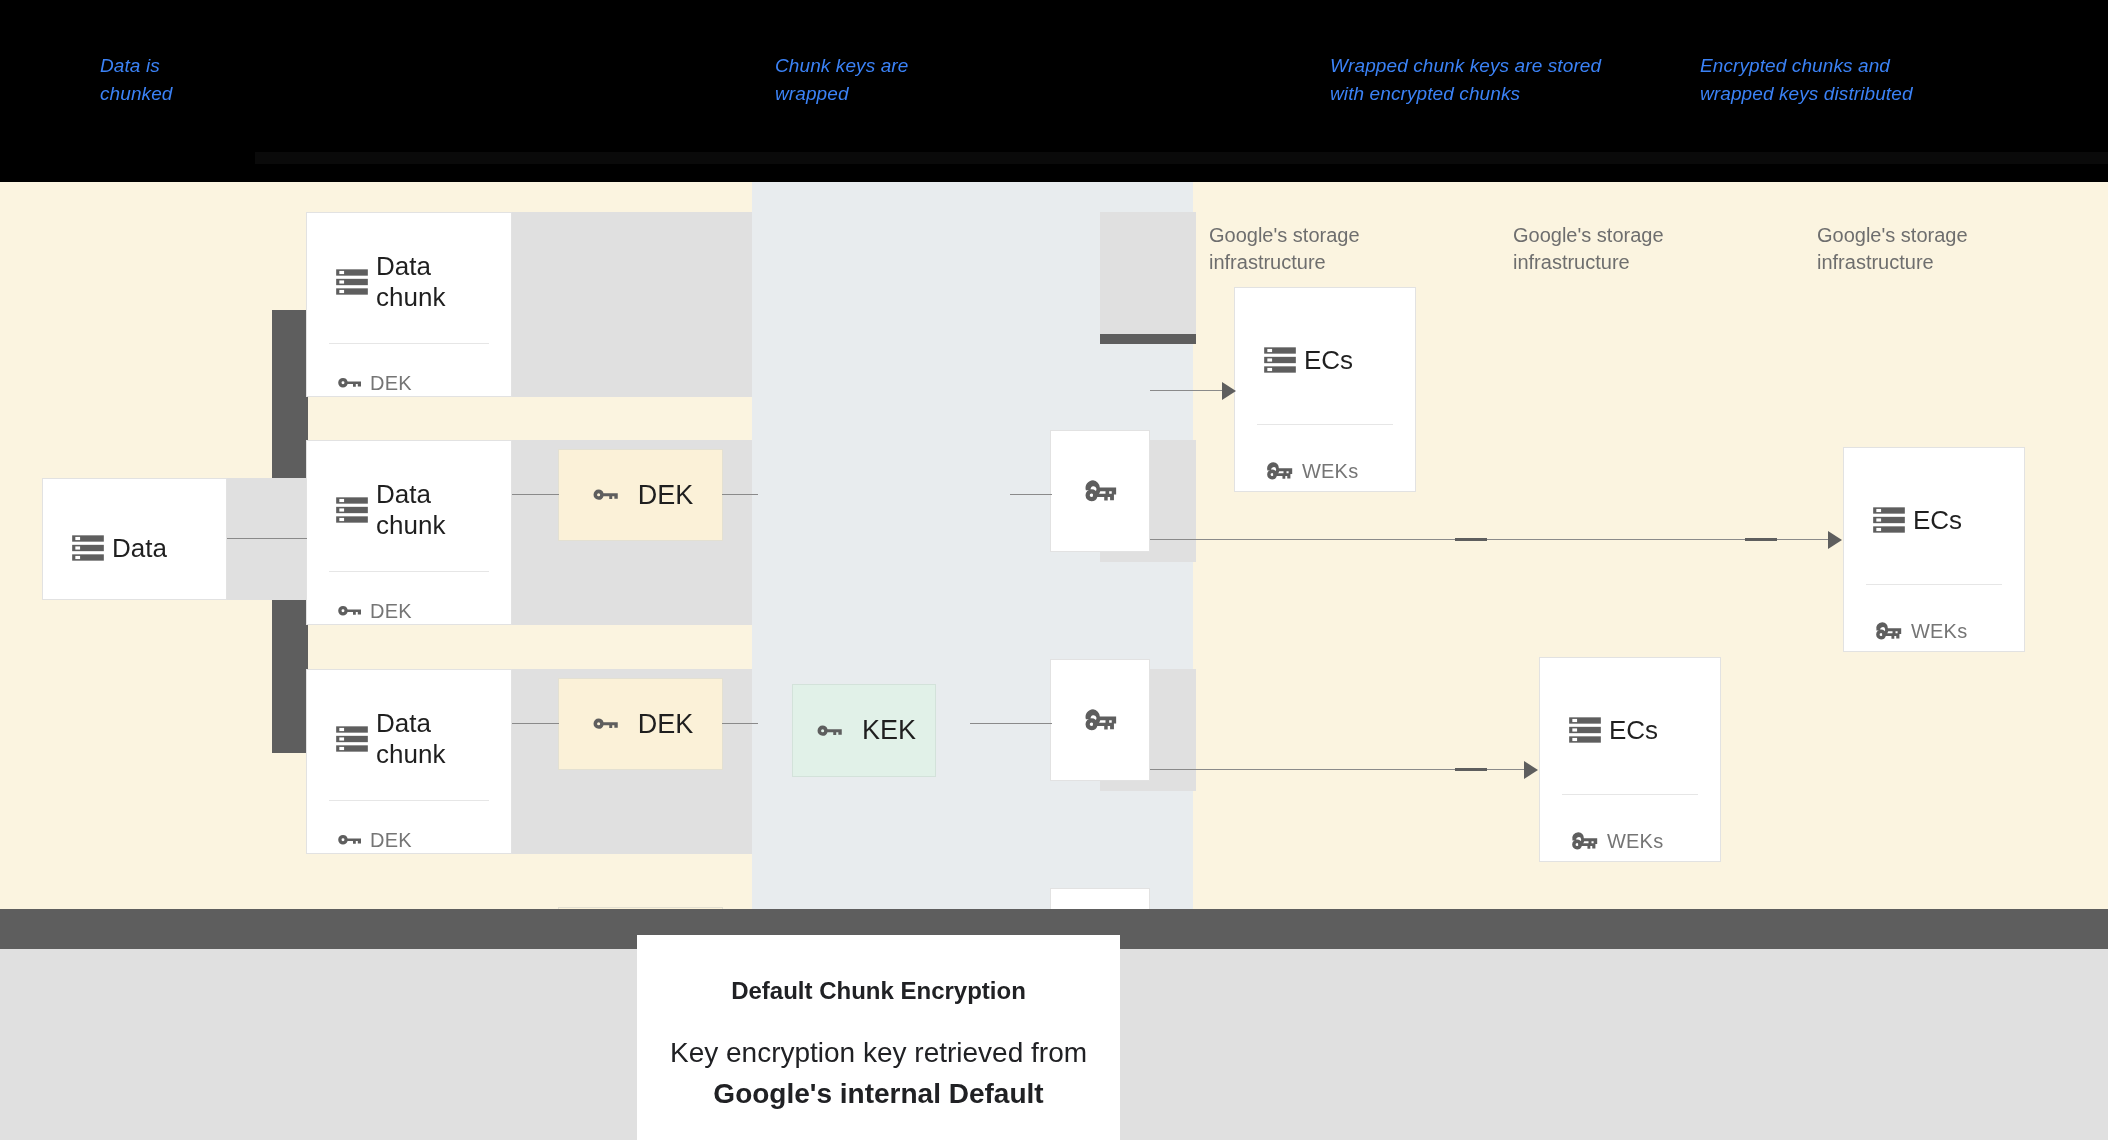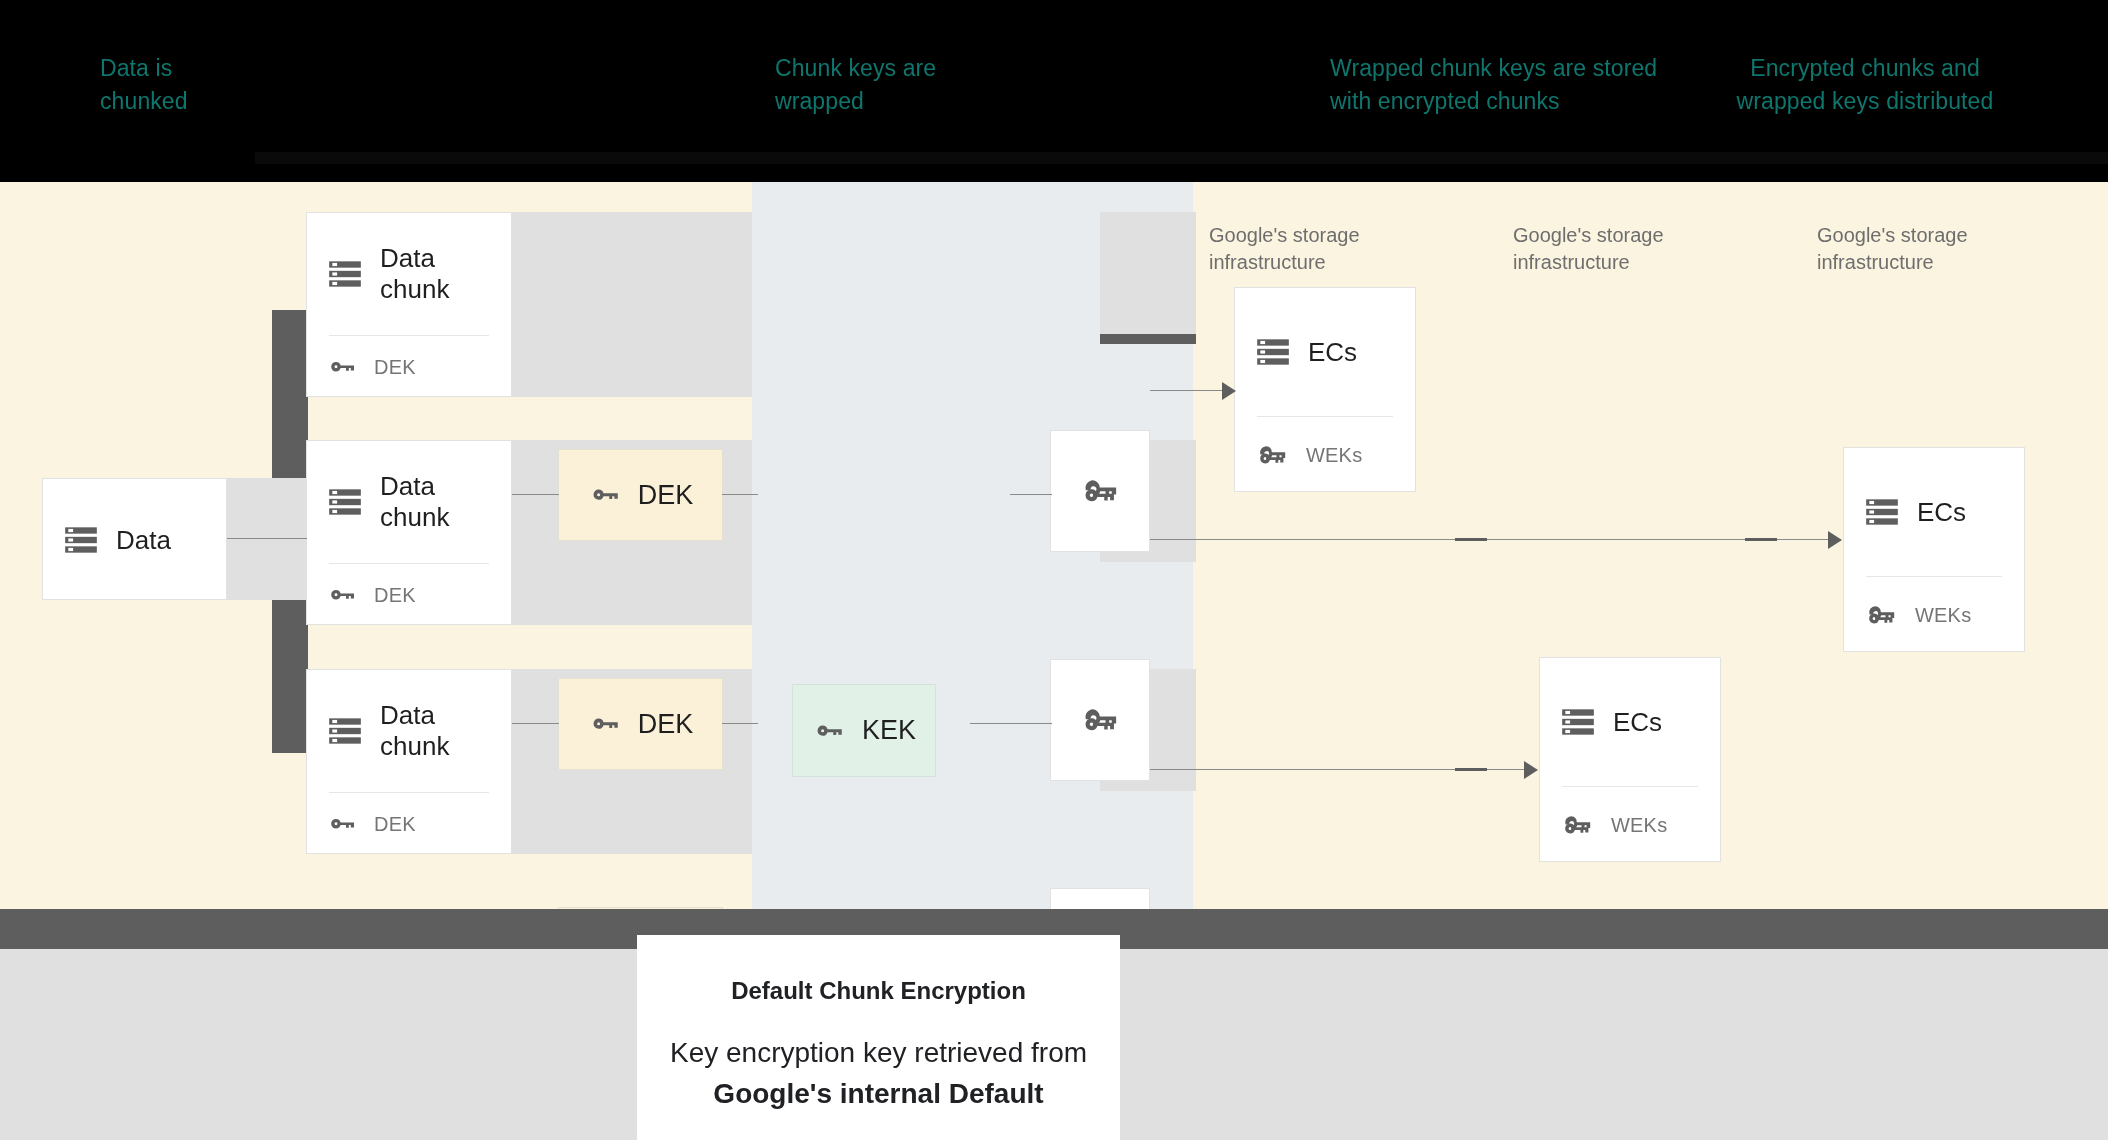--- a/index.html
+++ b/index.html
@@ -11,31 +11,32 @@
   }
   #stage { position: relative; width: 2108px; height: 1140px; background: #000; }
 
   
   .header-band {
     position: absolute; left: 0; top: 0; width: 2108px; height: 158px;
     background: #000;
   }
   .hdr-col {
     position: absolute;
-    color: #0f766e;
-    font-size: 23px;
+    color: #3b82f6;
+    font-size: 19px;
     line-height: 1.45;
     letter-spacing: .1px;
     white-space: pre-line;
+    font-style: italic;
   }
   .hdr-c1 { left: 100px;  top: 52px;  width: 190px; }
   .hdr-c2 { left: 310px;  top: 52px;  width: 300px; }
   .hdr-c3 { left: 775px;  top: 52px;  width: 270px; }
   .hdr-c4 { left: 1330px; top: 52px;  width: 330px; }
-  .hdr-c5 { left: 1700px; top: 52px;  width: 330px; text-align: center; }
+  .hdr-c5 { left: 1700px; top: 52px;  width: 330px; }
   .header-shadowbar {
     position: absolute; left: 255px; top: 152px; width: 1853px; height: 12px;
     background: #0a0a0a;
   }
 
   
   .diagram {
     position: absolute; left: 0; top: 182px; width: 2108px; height: 727px;
     background: #FBF4E0;
   }
@@ -48,22 +49,23 @@
   
   .rail { position: absolute; background: #5E5E5E; }
   .grey-block { position: absolute; background: #E0E0E0; }
 
   
   .card {
     position: absolute; background: #FFFFFF;
     border: 1px solid #E2E2E2;
   }
   .card-row {
-    display: flex; align-items: center; gap: 16px;
-    padding: 0 19px;
+    display: flex; align-items: center; gap: 5px;
+    padding: 0 26px;
+    margin-top: 8px;
   }
   .card-title {
     font-size: 26px; color: #1f1f1f; line-height: 1.18;
   }
   .card-div {
     height: 1px; background: #E6E6E6; margin: 0 22px;
   }
   .card-sub {
     font-size: 20px; color: #757575; letter-spacing: .2px;
   }

